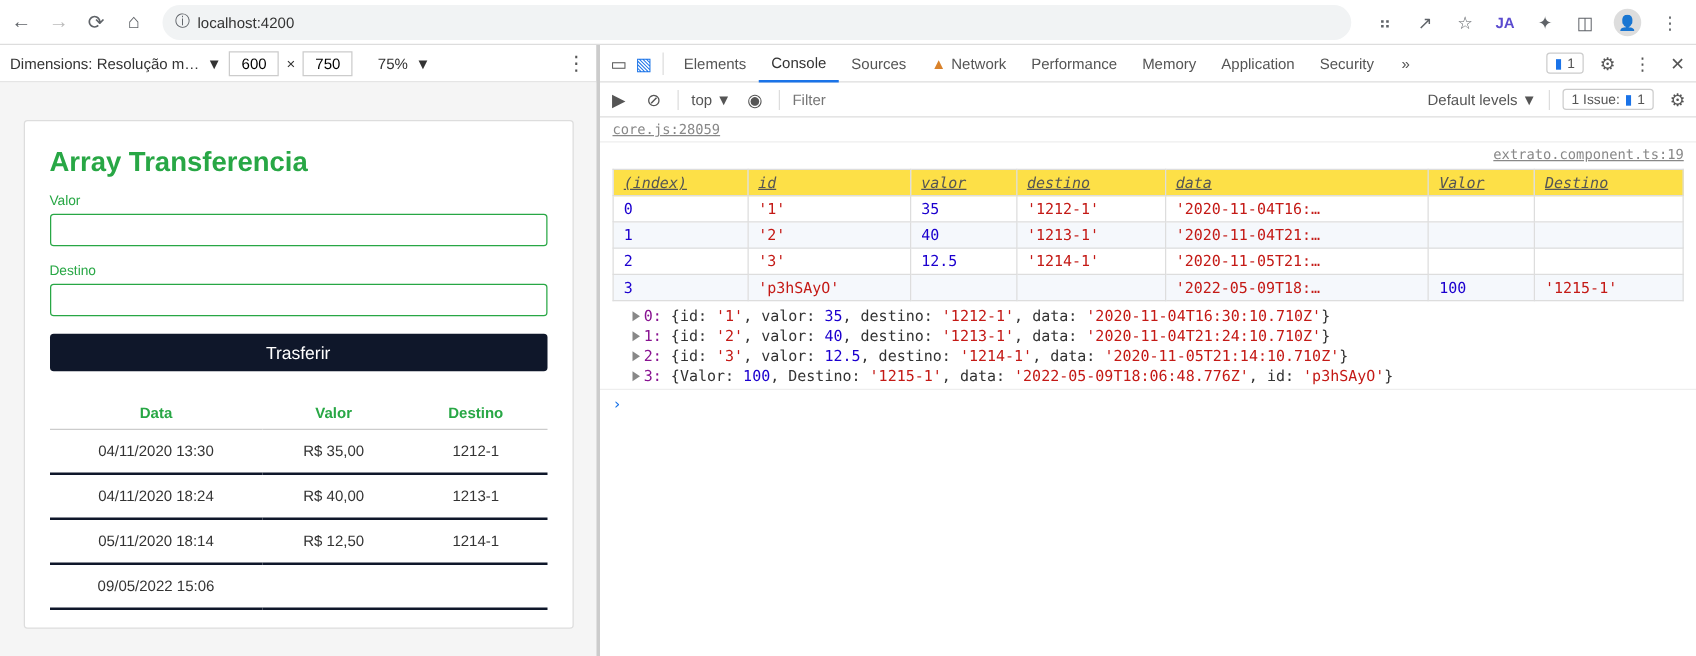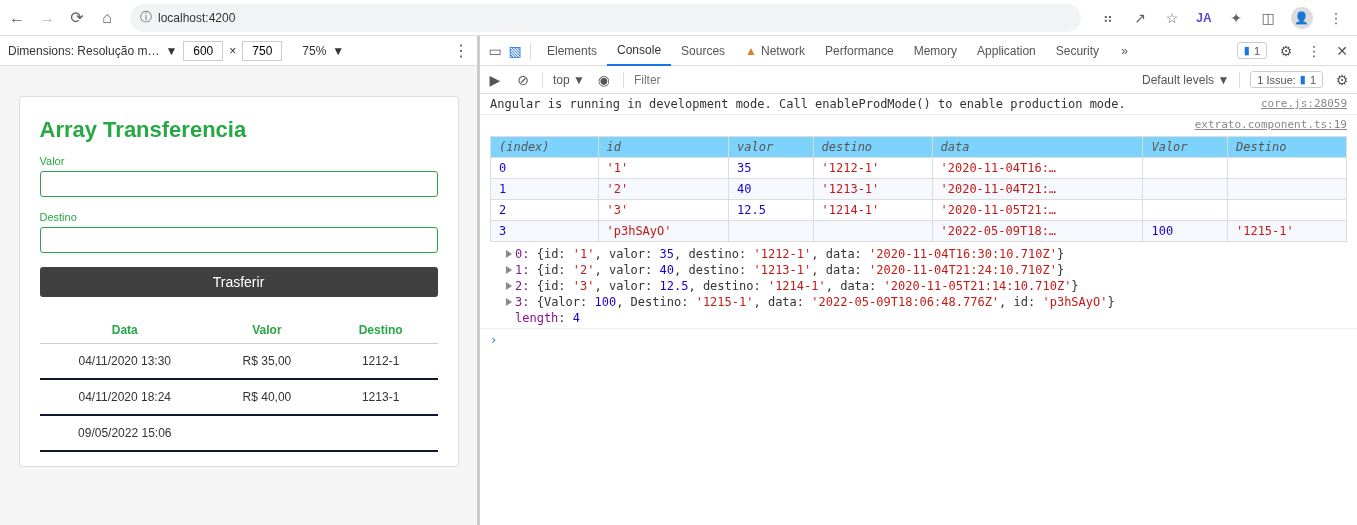--- a/index.html
+++ b/index.html
@@ -27,21 +27,21 @@
 .device-bar input { width: 40px; text-align: center; }
 .device-bar .more { margin-left: auto; font-size: 16px; color: #555; }
 
 
 .viewport-outer { flex: 1; background: #f5f5f5; padding: 30px 8px 8px 8px; overflow: hidden; }
 .viewport { background: #fff; border: 1px solid #ddd; border-radius: 3px; padding: 20px 20px 14px 20px; width: 440px; margin: 0 auto; transform-origin: top left; }
 
 .form-title { color: #28a745; font-size: 22px; font-weight: 600; margin-bottom: 12px; }
 .form-label { color: #28a745; font-size: 11px; margin-bottom: 4px; display: block; }
 .form-input { width: 100%; border: 1px solid #28a745; border-radius: 3px; height: 26px; padding: 0 6px; margin-bottom: 14px; }
-.btn-transfer { width: 100%; background: #404040; color: #fff; border: none; border-radius: 3px; height: 30px; font-size: 14px; cursor: pointer; margin-bottom: 20px; }
+.btn-transfer { width: 100%; background: #0f172a; color: #fff; border: none; border-radius: 3px; height: 30px; font-size: 14px; cursor: pointer; margin-bottom: 20px; }
 
 .tbl { width: 100%; border-collapse: collapse; font-size: 12px; }
 .tbl th { color: #28a745; font-weight: 600; padding: 6px 4px; border-bottom: 1px solid #ccc; text-align: left; }
 .tbl td { padding: 10px 4px; border-bottom: 2px solid #0f172a; }
 .tbl th:nth-child(1), .tbl td:nth-child(1){ text-align:center; width:120px;}
 .tbl th:nth-child(2), .tbl td:nth-child(2){ text-align:center; width:80px;}
 .tbl th:nth-child(3), .tbl td:nth-child(3){ text-align:center; width:80px;}
 
 
 .dt-tabs { display: flex; align-items: center; height: 30px; border-bottom: 1px solid #ddd; padding: 0 6px; gap: 2px; font-size: 12px; color: #555; }
@@ -57,21 +57,21 @@
 .dt-filter .sep { width: 1px; height: 16px; background: #ddd; }
 
 .console { flex: 1; font-family: Consolas, monospace; font-size: 12px; overflow: auto; }
 .c-row { display: flex; padding: 3px 10px; align-items: flex-start; }
 .c-row .msg { flex: 1; }
 .c-row .src { color: #888; text-decoration: underline; font-size: 11px; }
 .c-row.bb { border-bottom: 1px solid #eee; }
 
 .c-table { width: 100%; border-collapse: collapse; margin: 2px 10px 2px 10px; width: calc(100% - 20px); }
 .c-table th, .c-table td { border: 1px solid #ddd; padding: 3px 8px; text-align: left; font-weight: normal; }
-.c-table th { background: #7dd3fc; font-style: italic; color: #555; }
+.c-table th { background: #fde047; font-style: italic; color: #555; text-decoration: underline; }
 .c-table tr:nth-child(even) td { background: #f5f8fc; }
 
 .t-str { color: #c41a16; }
 .t-num { color: #1c00cf; }
 .t-key { color: #881391; }
 .t-gray { color: #888; }
 
 .arr-wrap { padding: 2px 10px; border-bottom: 1px solid #eee;}
 .arr-line { padding: 1px 0 1px 16px; }
 .arr-head { cursor: pointer; }
@@ -137,20 +137,25 @@
           <tbody id="extrato-body">
               <tr>
                 <td>04/11/2020 13:30</td>
                 <td>R$ 35,00</td>
                 <td>1212-1</td>
               </tr>
               <tr>
                 <td>04/11/2020 18:24</td>
                 <td>R$ 40,00</td>
                 <td>1213-1</td>
+              </tr>
+              <tr>
+                <td>05/11/2020 18:14</td>
+                <td>R$ 12,50</td>
+                <td>1214-1</td>
               </tr>
               <tr>
                 <td>09/05/2022 15:06</td>
                 <td></td>
                 <td></td>
               </tr>
             </tbody>
         </table>
       </div>
     </div>
@@ -195,21 +200,20 @@
       <div class="chip">
           <span>1 Issue:</span> 
           <span class="blue">▮</span>
           <span>1</span>
         </div>
       <span class="ext-icon">⚙</span>
     </div>
 
     <div class="console">
       <div class="c-row bb">
-        <span class="msg">Angular is running in development mode. Call enableProdMode() to enable production mode.</span>
         <span class="src">core.js:28059</span>
       </div>
       <div class="c-row" style="justify-content:flex-end">
         <span class="src">extrato.component.ts:19</span>
       </div>
       <table class="c-table">
         <thead>
             <tr id="ctbl-head">
               <th>(index)</th>
               <th>id</th>
@@ -260,19 +264,18 @@
           </tbody>
       </table>
 
       <div class="arr-wrap">
         <div id="arr-items">
             <div class="arr-line"><span class="tri"></span><span class="t-key">0: </span><span>{id: </span><span class="t-str">'1'</span><span>, valor: </span><span class="t-num">35</span><span>, destino: </span><span class="t-str">'1212-1'</span><span>, data: </span><span class="t-str">'2020-11-04T16:30:10.710Z'</span><span>}</span></div>
             <div class="arr-line"><span class="tri"></span><span class="t-key">1: </span><span>{id: </span><span class="t-str">'2'</span><span>, valor: </span><span class="t-num">40</span><span>, destino: </span><span class="t-str">'1213-1'</span><span>, data: </span><span class="t-str">'2020-11-04T21:24:10.710Z'</span><span>}</span></div>
             <div class="arr-line"><span class="tri"></span><span class="t-key">2: </span><span>{id: </span><span class="t-str">'3'</span><span>, valor: </span><span class="t-num">12.5</span><span>, destino: </span><span class="t-str">'1214-1'</span><span>, data: </span><span class="t-str">'2020-11-05T21:14:10.710Z'</span><span>}</span></div>
             <div class="arr-line"><span class="tri"></span><span class="t-key">3: </span><span>{Valor: </span><span class="t-num">100</span><span>, Destino: </span><span class="t-str">'1215-1'</span><span>, data: </span><span class="t-str">'2022-05-09T18:06:48.776Z'</span><span>, id: </span><span class="t-str">'p3hSAyO'</span><span>}</span></div>
           </div>
-        <div class="arr-line"><span class="tri" style="visibility:hidden"></span><span class="t-key">length</span>: <span class="t-num">4</span></div>
       </div>
 
       <div class="prompt">›</div>
     </div>
   </div>
 </div>
 
 </body></html>

